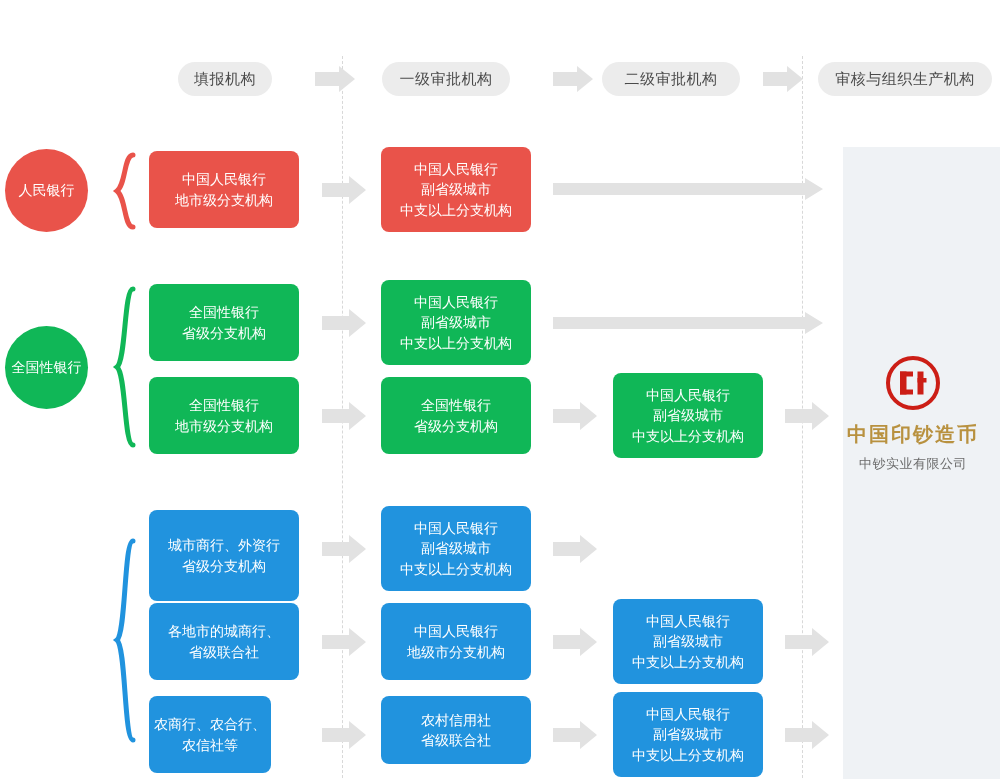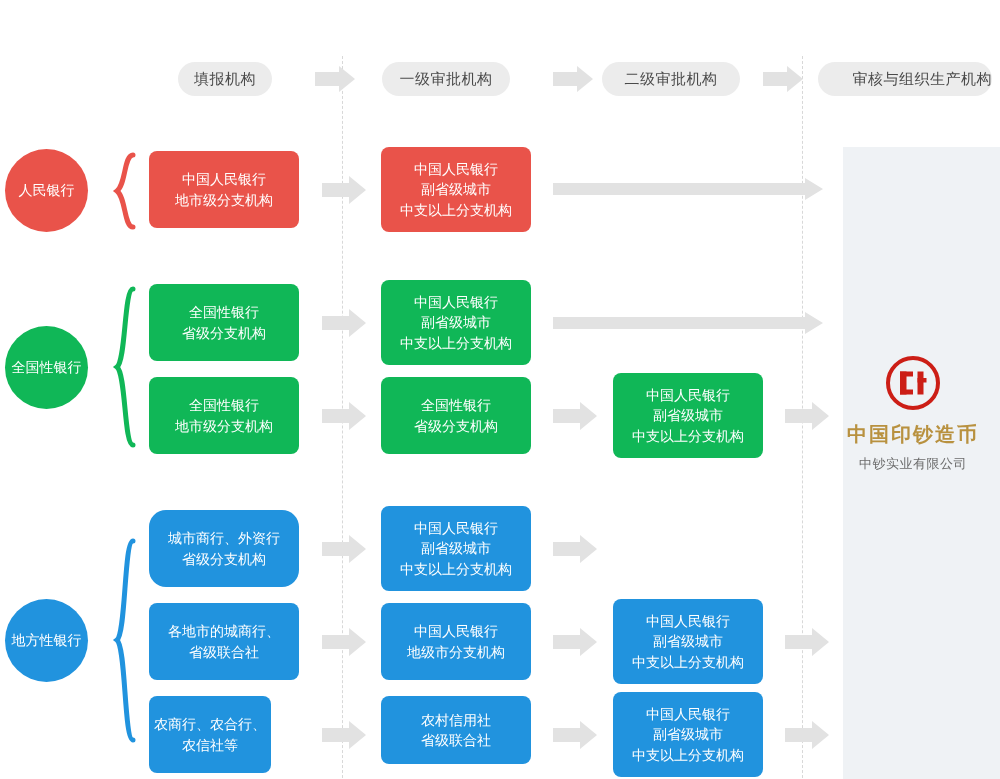--- a/index.html
+++ b/index.html
@@ -176,21 +176,21 @@
     </svg>
   </div>
   <div class="pill" style="left:602px; top:38px; width:138px;">
     <span>二级审批机构</span>
   </div>
   <div class="harrow" style="left:763px; top:42px;">
     <svg viewBox="0 0 40 26" preserveAspectRatio="none">
       <path d="M0,6 L24,6 L24,0 L40,13 L24,26 L24,20 L0,20 Z" fill="#e2e2e2"></path>
     </svg>
   </div>
-  <div class="pill" style="left:818px; top:38px; width:174px;justify-content:flex-end;">
+  <div class="pill" style="left:818px; top:38px; width:174px;">
     <span>审核与组织生产机构</span>
   </div>
 
   <div class="circle red" style="left:5px; top:125px; width:83px; height:83px;">
     <span>人民银行</span>
   </div>
   <div class="brace" style="left:110px; top:128px; width:26px; height:78px;">
     <svg viewBox="0 0 26 78" preserveAspectRatio="none">
       <path d="M23,3 C14,3 16,32 7,39 C16,46 14,75 23,75" fill="none" stroke="#e9534a" stroke-width="5" stroke-linecap="round"></path>
     </svg>
@@ -267,30 +267,27 @@
     <span class="ln">中国人民银行</span>
     <span class="ln">副省级城市</span>
     <span class="ln">中支以上分支机构</span>
   </div>
   <div class="farrow" style="left:785px; top:378px;">
     <svg viewBox="0 0 44 28" preserveAspectRatio="none">
       <path d="M0,7 L27,7 L27,0 L44,14 L27,28 L27,21 L0,21 Z" fill="#e2e2e2"></path>
     </svg>
   </div>
 
-  <div class="circle blue" style="left:5px; top:575px; width:83px; height:83px;">
-    <span>地方性银行</span>
-  </div>
   <div class="brace" style="left:110px; top:514px; width:26px; height:205px;">
     <svg viewBox="0 0 26 205" preserveAspectRatio="none">
       <path d="M23,3 C14,3 16,95 7,102 C16,109 14,202 23,202" fill="none" stroke="#2193de" stroke-width="5" stroke-linecap="round"></path>
     </svg>
   </div>
 
-  <div class="box blue" style="left:149px; top:486px; width:150px; height:77px;border-radius:17px;">
+  <div class="box blue" style="left:149px; top:486px; width:150px; height:91px;">
     <span class="ln">城市商行、外资行</span>
     <span class="ln">省级分支机构</span>
   </div>
   <div class="farrow" style="left:322px; top:511px;">
     <svg viewBox="0 0 44 28" preserveAspectRatio="none">
       <path d="M0,7 L27,7 L27,0 L44,14 L27,28 L27,21 L0,21 Z" fill="#e2e2e2"></path>
     </svg>
   </div>
   <div class="box blue" style="left:381px; top:482px; width:150px; height:85px;">
     <span class="ln">中国人民银行</span>

